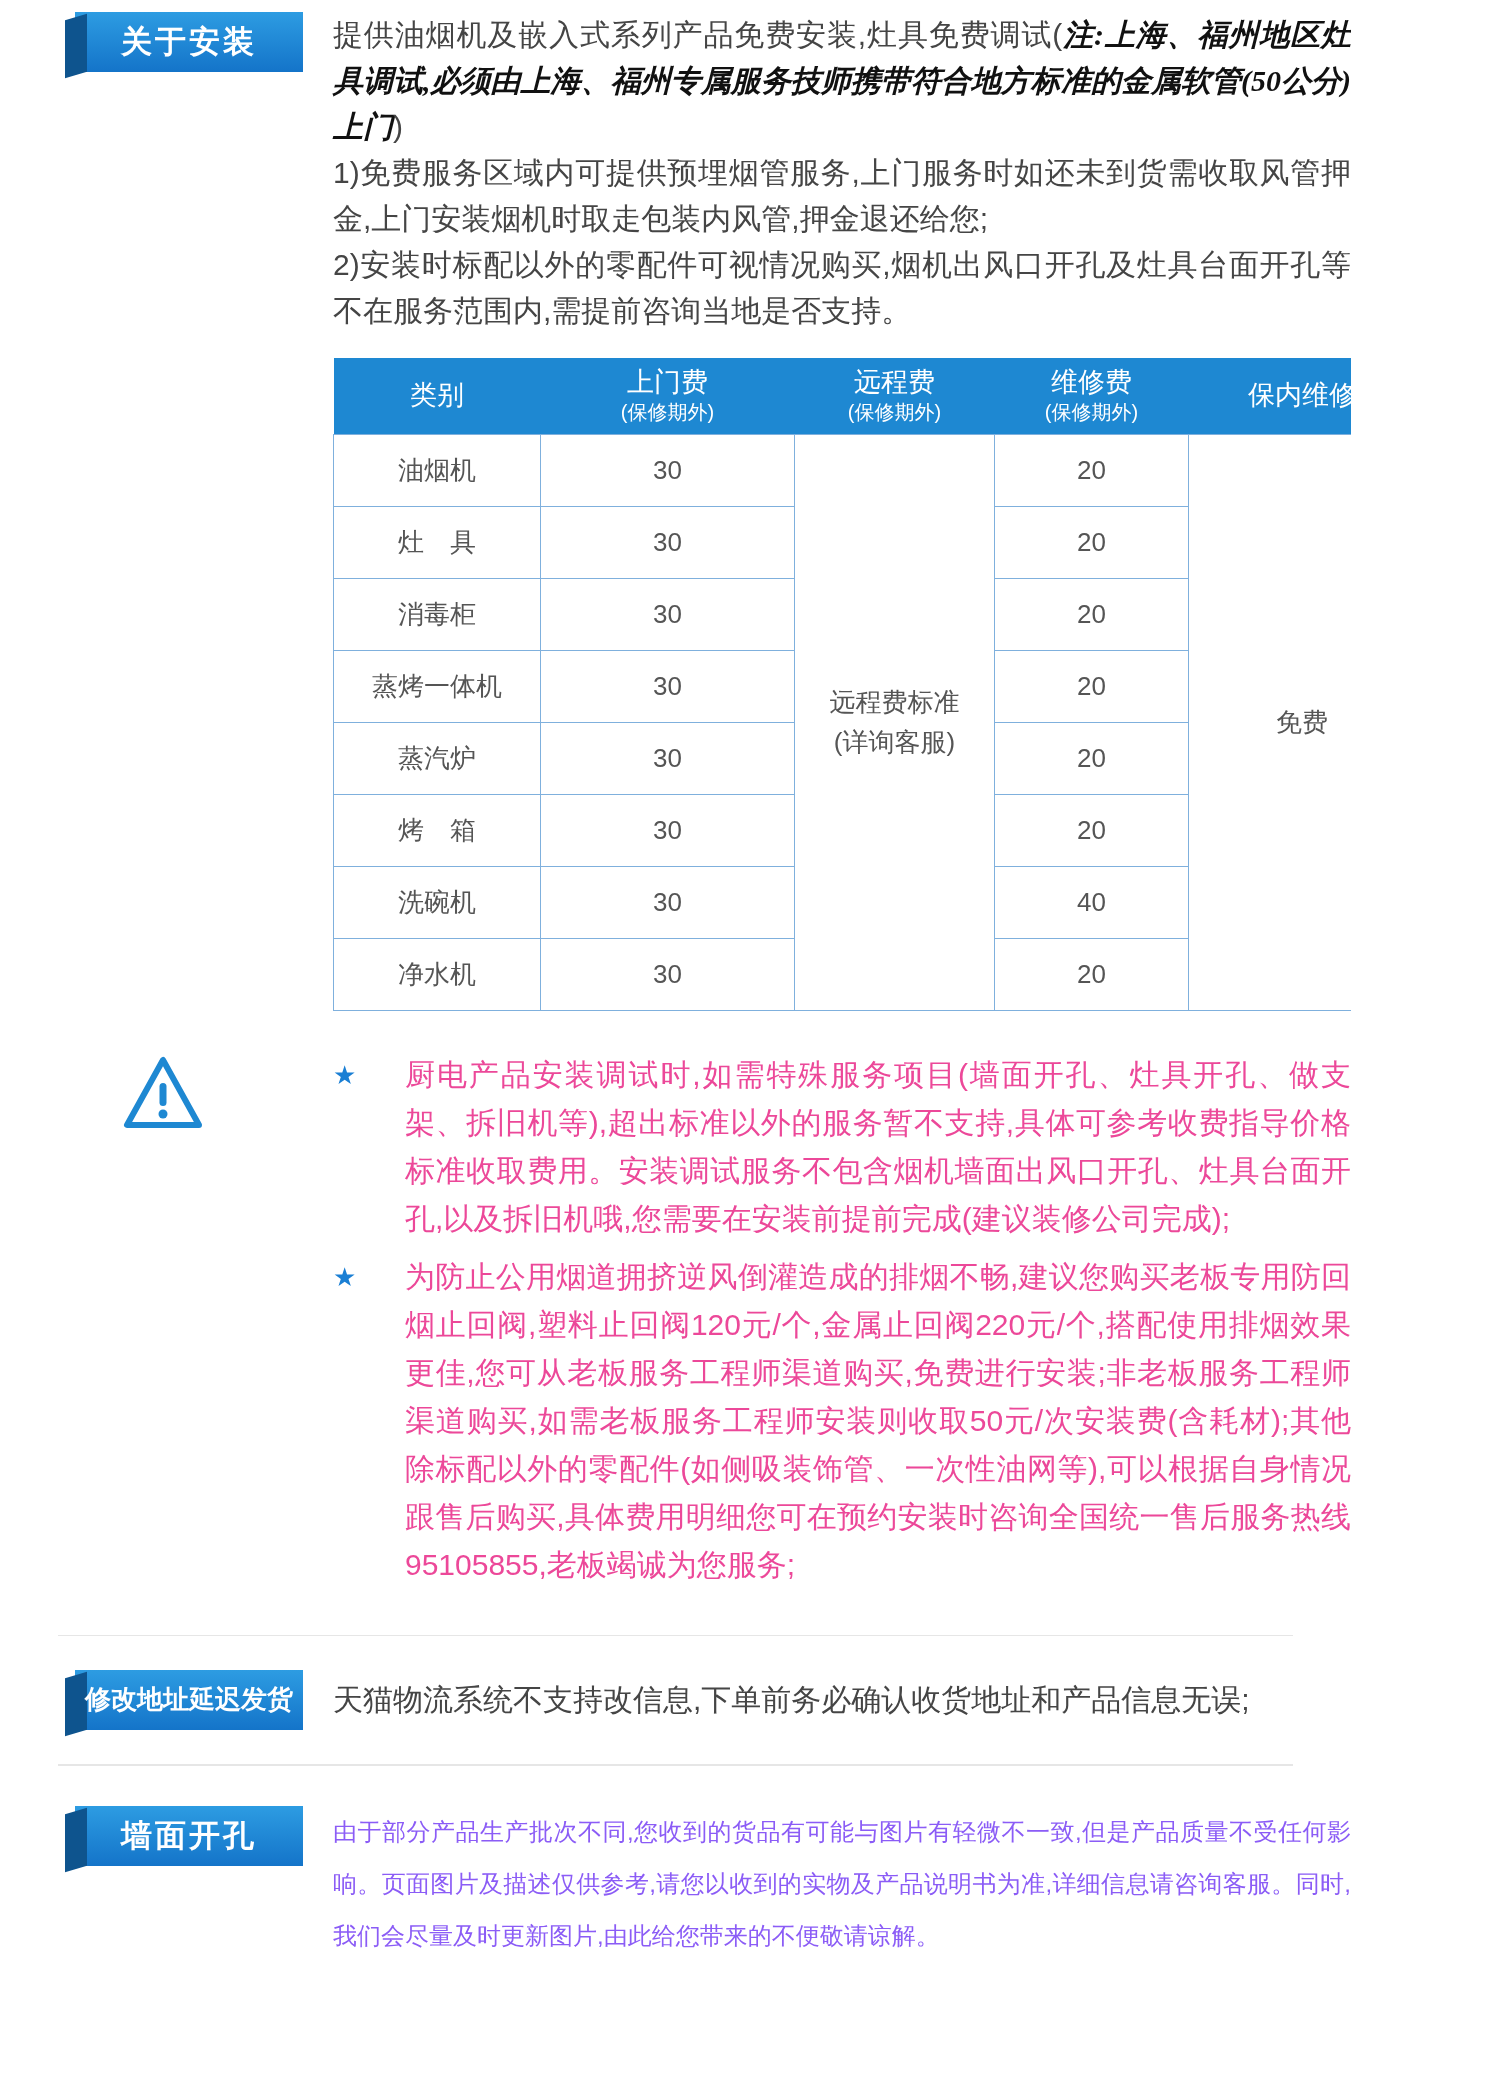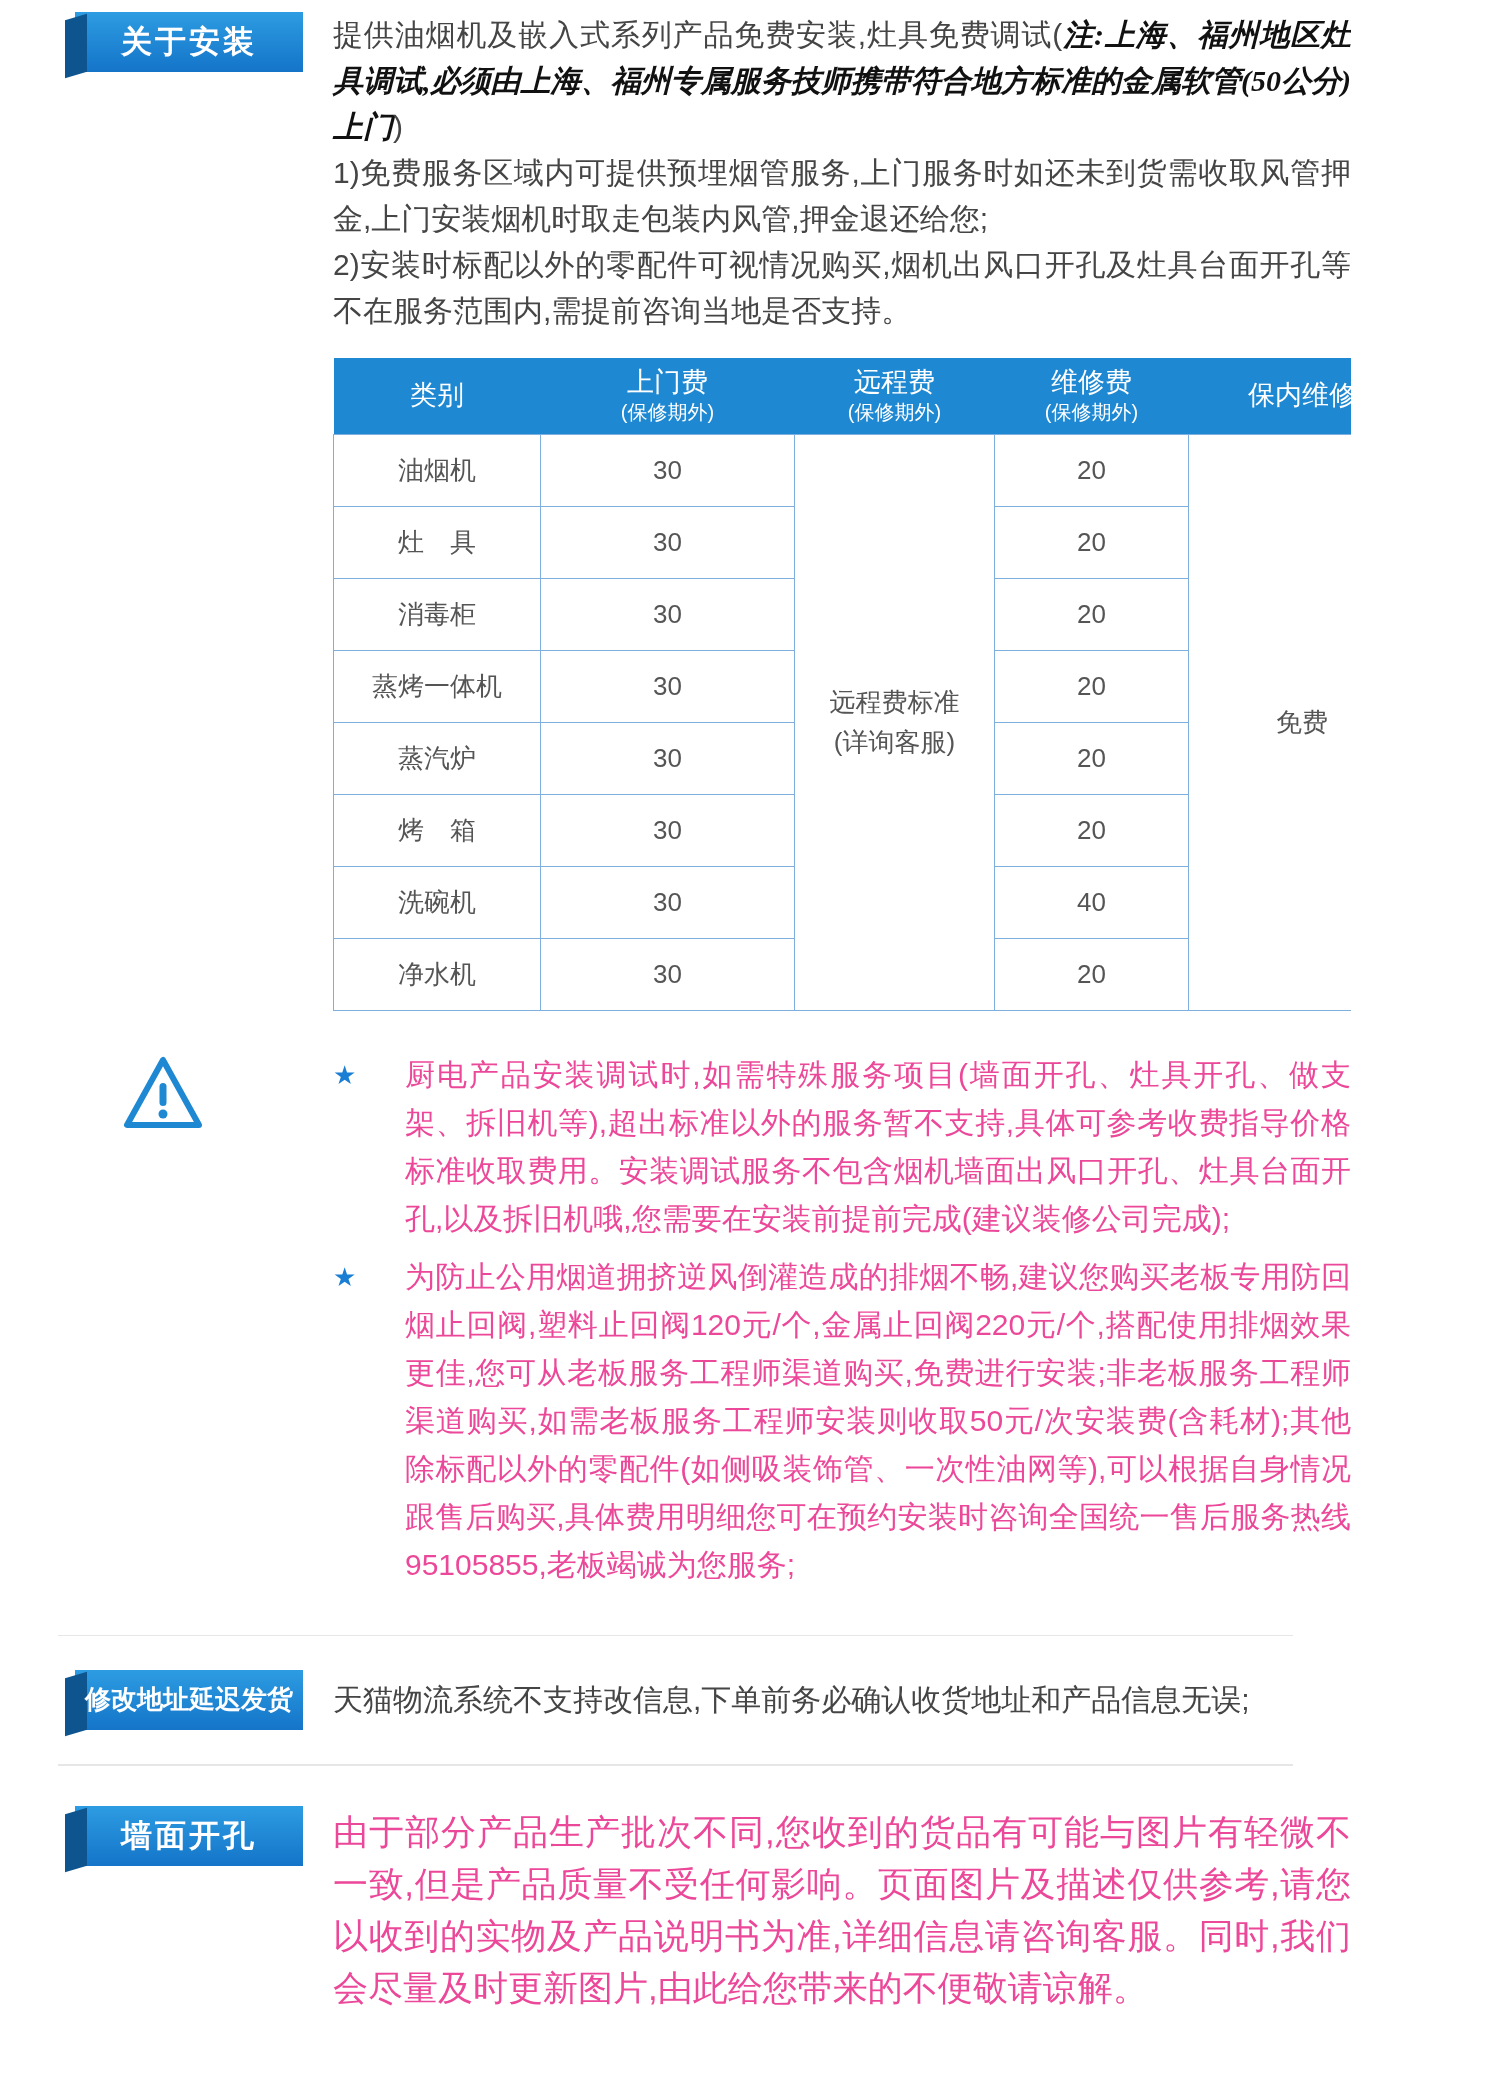--- a/index.html
+++ b/index.html
@@ -34,21 +34,21 @@
   .star{width:54px;min-width:54px;color:#1a7fd4;font-size:26px;line-height:48px;}
   .note-text{font-size:30px;line-height:48px;text-align:justify;color:#ec4899;margin-left:18px;}
   .divider{border-top:1px solid #e6e6e6;margin:0 58px;}
   
   .address-sec{padding:34px 0;}
   .addr-line{font-size:30px;line-height:52px;color:#454545;}
   .quality-sec{padding:38px 0 42px;}
   .quality-line{font-size:30px;line-height:52px;color:#454545;}
   .detail-link{color:#1a7fd4;text-decoration:none;cursor:pointer;font-weight:bold;}
   .tips-sec{padding:40px 0 20px;}
-  .tips-text{font-size:35px;line-height:52px;text-align:justify;color:#ec4899;}
+  .tips-text{font-size:24px;line-height:52px;text-align:justify;color:#8b5cf6;}
 </style>
 </head>
 <body>
 
 <div class="page">
 
   <section class="sec">
     <div class="label-col">
       <div class="blue-label">
         <span>关于安装</span>

